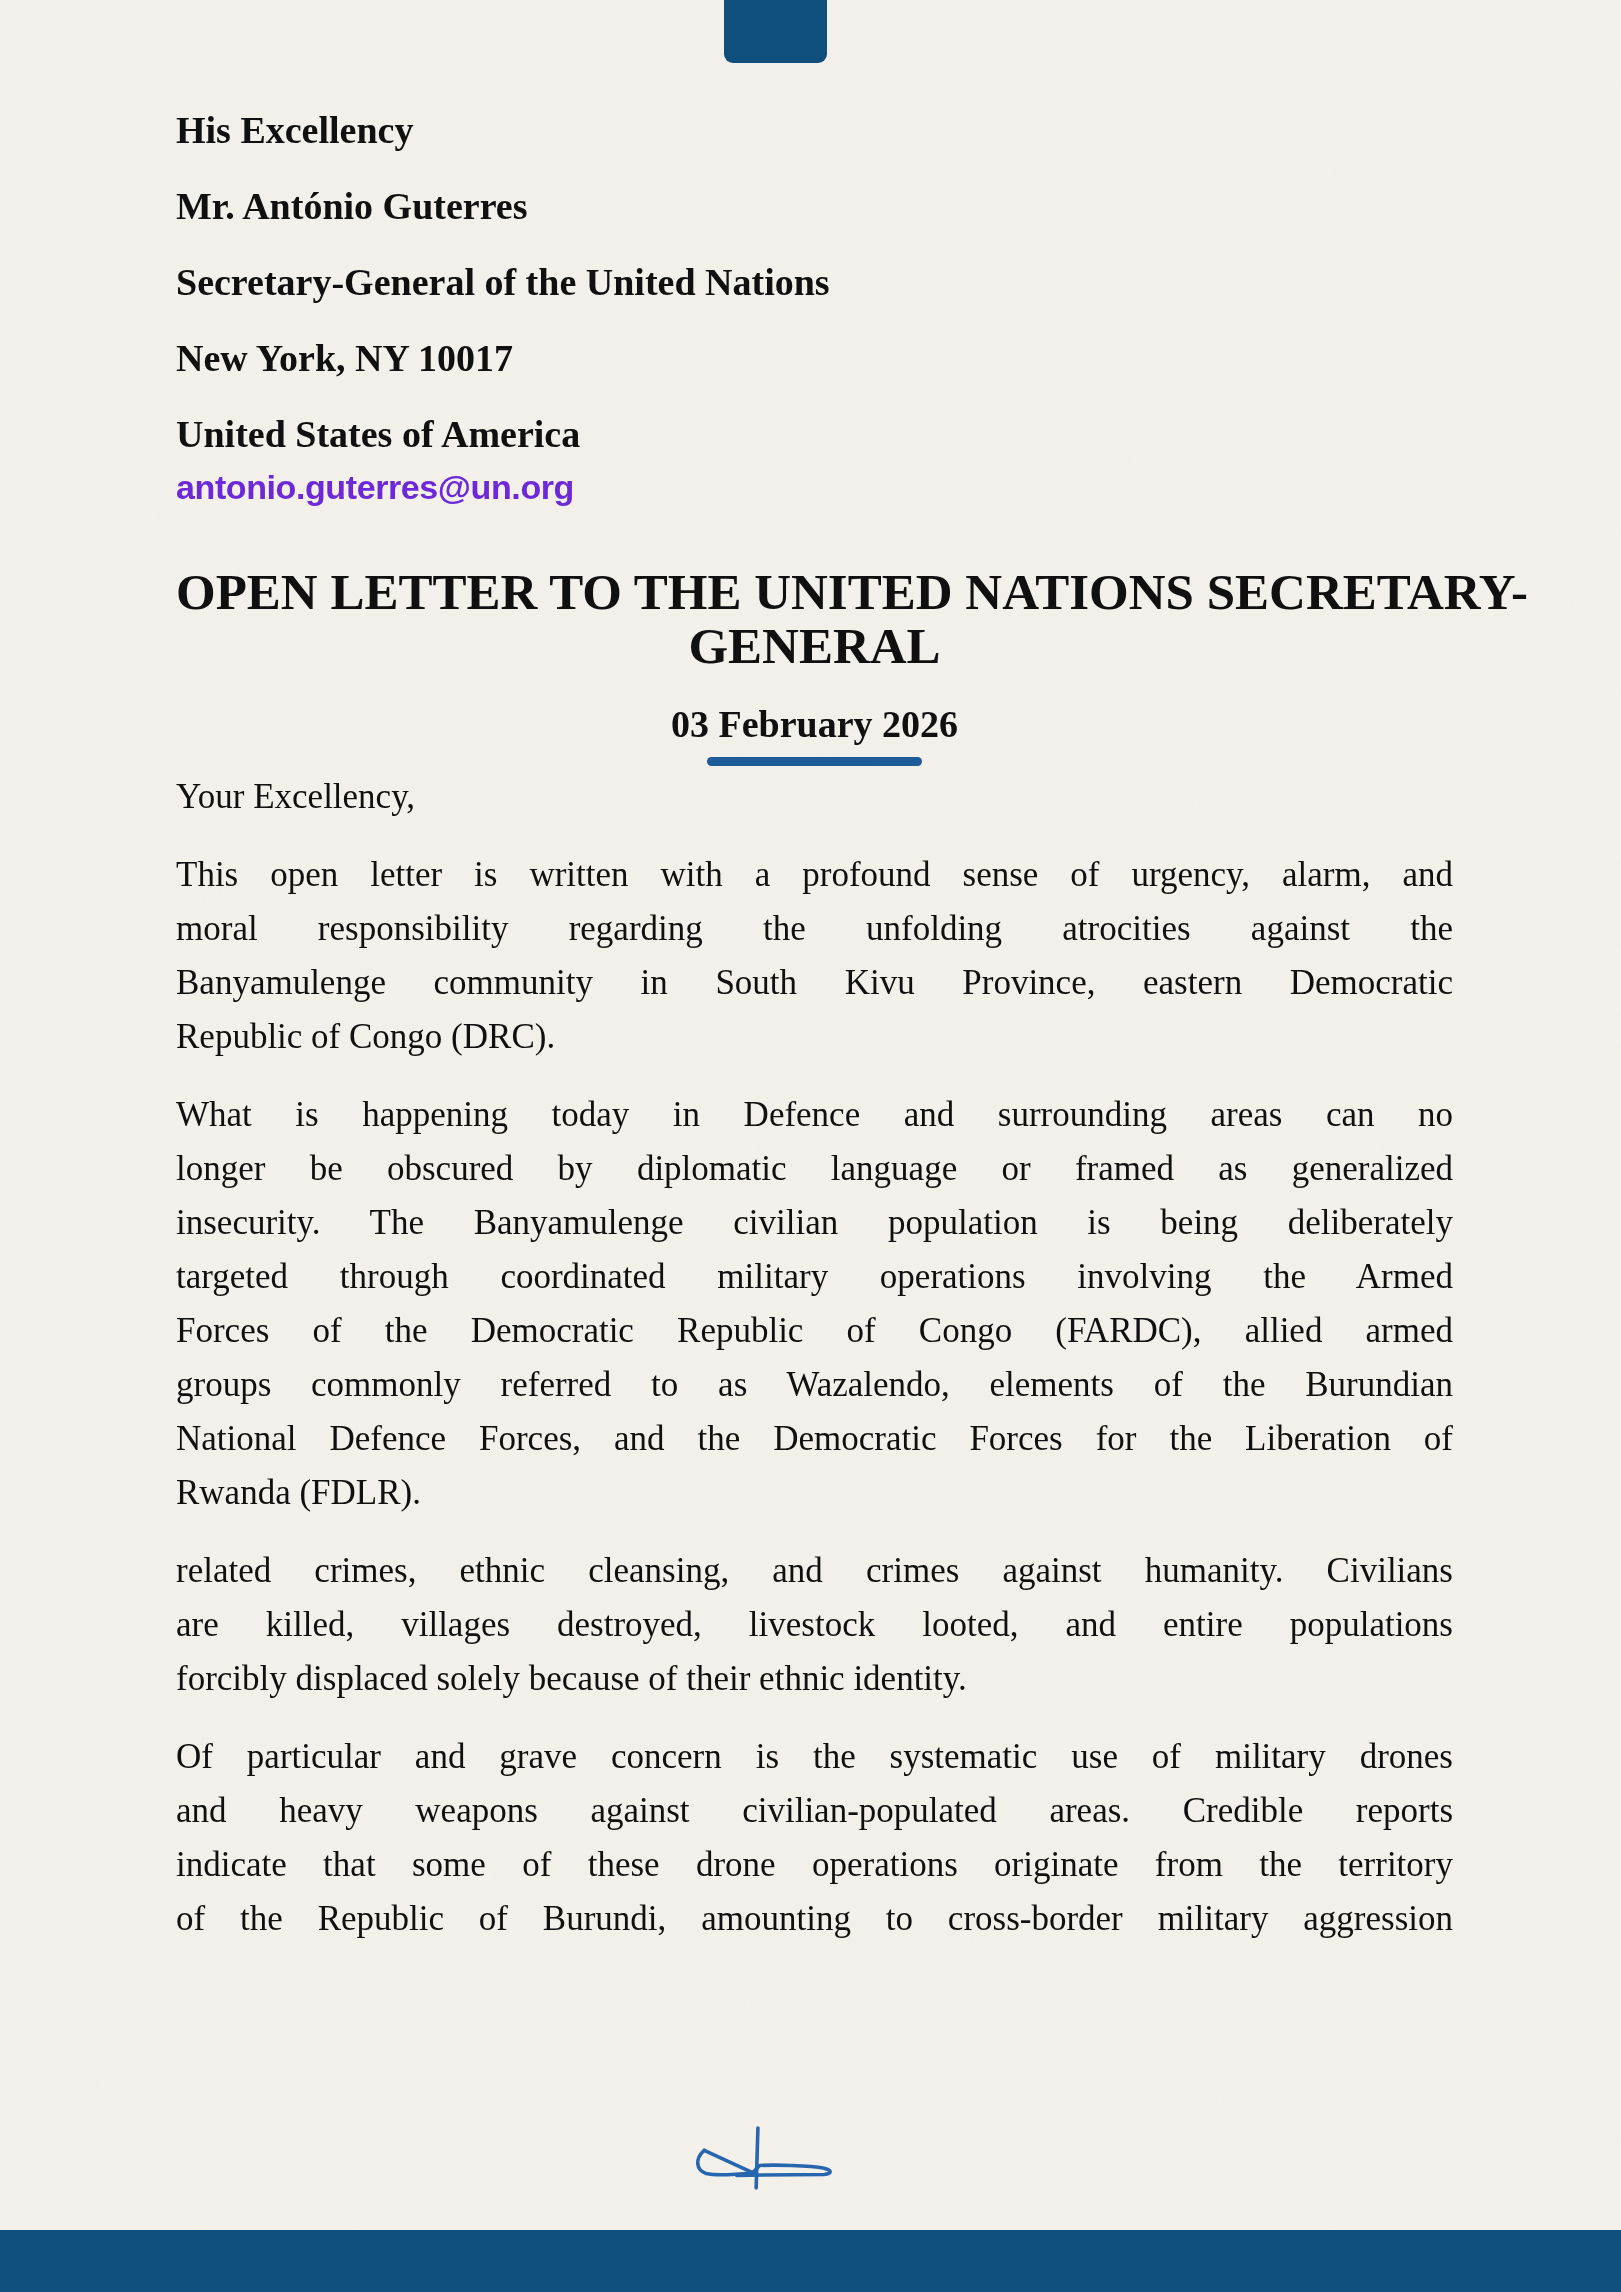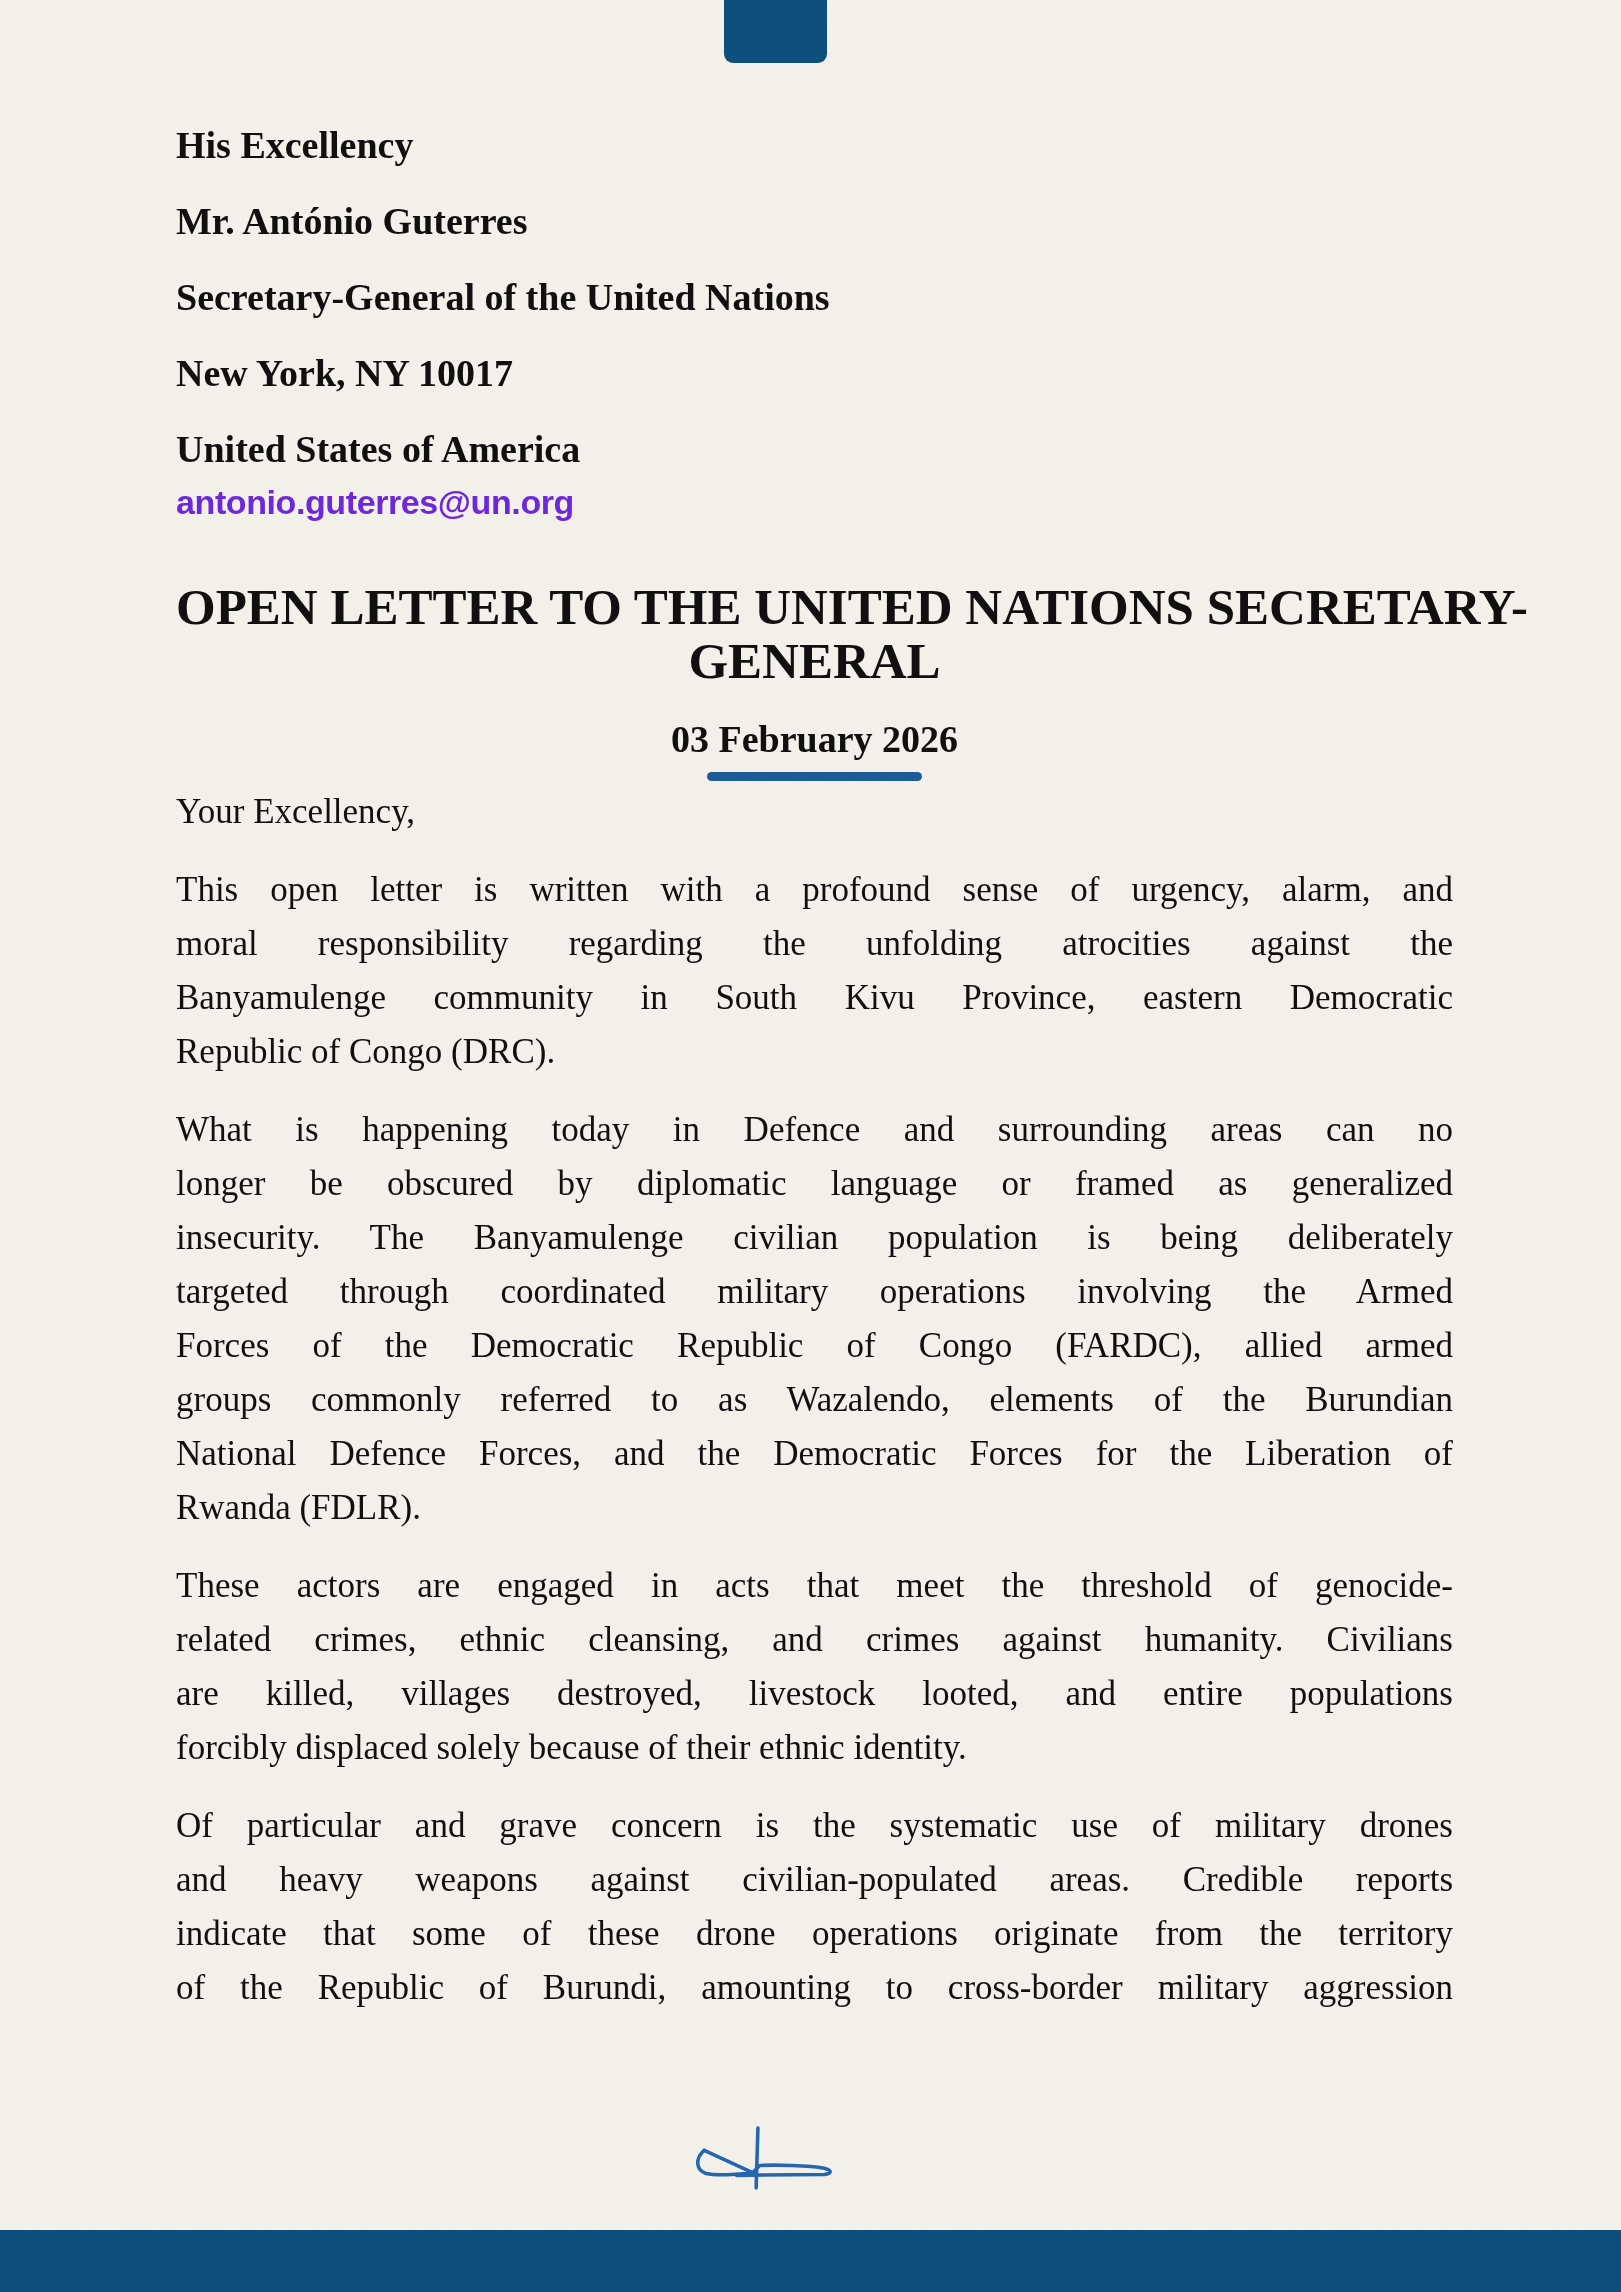--- a/index.html
+++ b/index.html
@@ -18,23 +18,23 @@
   .top-tab{
     position:absolute;left:724px;top:0;
     width:103px;height:63px;
     border-radius:0 0 9px 9px;
   }
   .footer-bar{
     position:absolute;left:0;bottom:0;
     width:100%;height:63px;
   }
   .content{
-    position:absolute;left:176px;top:0;
+    position:absolute;left:176px;top:10px;
     width:1277px;
-    padding-top:107px;
+    padding-top:82px;
   }
   .addr-line{
     font-weight:bold;
     font-size:38px;
     line-height:76px;
     white-space:nowrap;
   }
   .email{
     font-family:"Liberation Sans","DejaVu Sans",sans-serif;
     font-weight:bold;
@@ -133,21 +133,20 @@
           <div class="jline">What is happening today in Defence and surrounding areas can no</div>
           <div class="jline">longer be obscured by diplomatic language or framed as generalized</div>
           <div class="jline">insecurity. The Banyamulenge civilian population is being deliberately</div>
           <div class="jline">targeted through coordinated military operations involving the Armed</div>
           <div class="jline">Forces of the Democratic Republic of Congo (FARDC), allied armed</div>
           <div class="jline">groups commonly referred to as Wazalendo, elements of the Burundian</div>
           <div class="jline">National Defence Forces, and the Democratic Forces for the Liberation of</div>
           <div class="jline lastline">Rwanda (FDLR).</div>
         </div>
         <div class="para">
-          <div class="jline">These actors are engaged in acts that meet the threshold of genocide-</div>
           <div class="jline">related crimes, ethnic cleansing, and crimes against humanity. Civilians</div>
           <div class="jline">are killed, villages destroyed, livestock looted, and entire populations</div>
           <div class="jline lastline">forcibly displaced solely because of their ethnic identity.</div>
         </div>
         <div class="para">
           <div class="jline">Of particular and grave concern is the systematic use of military drones</div>
           <div class="jline">and heavy weapons against civilian-populated areas. Credible reports</div>
           <div class="jline">indicate that some of these drone operations originate from the territory</div>
           <div class="jline">of the Republic of Burundi, amounting to cross-border military aggression</div>
         </div>

